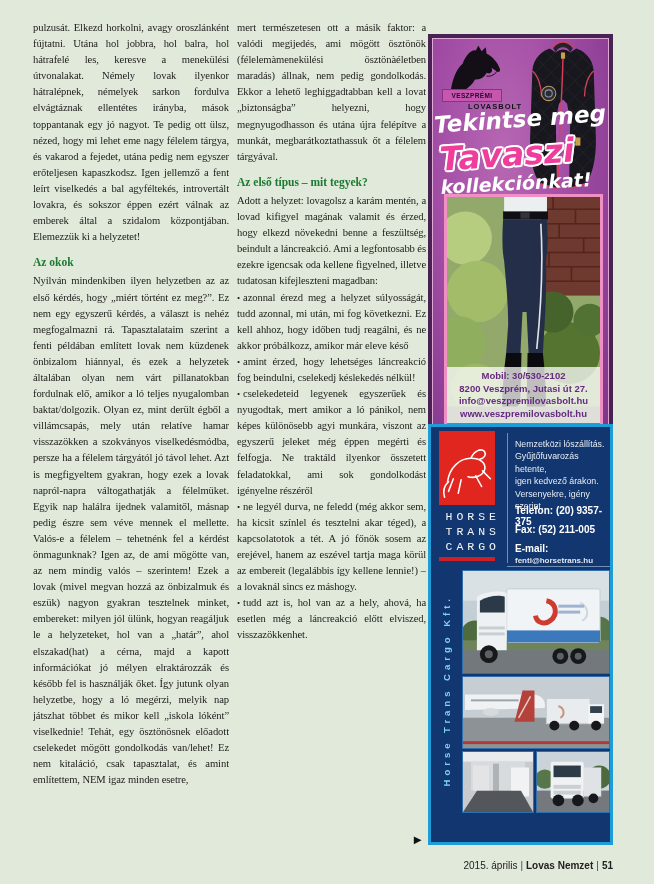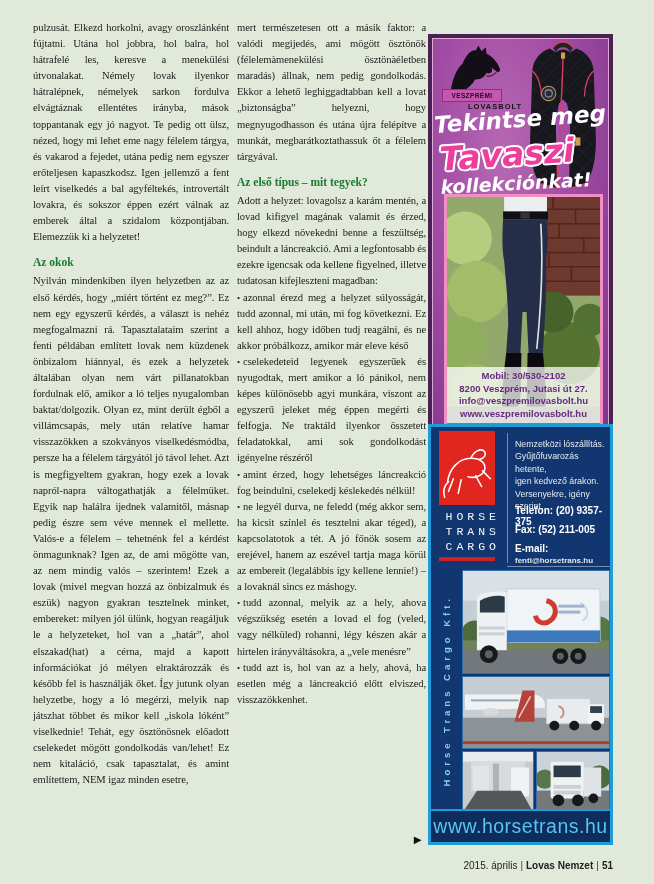--- a/index.html
+++ b/index.html
@@ -136,24 +136,23 @@
   <p>pulzusát. Elkezd horkolni, avagy oroszlánként fújtatni. Utána hol jobbra, hol balra, hol hátrafelé les, keresve a menekülési útvonalakat. Némely lovak ilyenkor hátralépnek, némelyek sarkon fordulva elvágtáznak ellentétes irányba, mások toppantanak egy jó nagyot. Te pedig ott ülsz, nézed, hogy mi lehet eme nagy félelem tárgya, és vakarod a fejedet, utána pedig nem egyszer erőteljesen kapaszkodsz. Igen jellemző a fent leírt viselkedés a bal agyféltekés, introvertált lovakra, és sokszor éppen ezért válnak az emberek által a szidalom központjában. Elemezzük ki a helyzetet!</p>
   <p class="heading">Az okok</p>
   <p>Nyilván mindenkiben ilyen helyzetben az az első kérdés, hogy „miért történt ez meg?”. Ez nem egy egyszerű kérdés, a választ is nehéz megfogalmazni rá. Tapasztalataim szerint a fenti példában említett lovak nem küzdenek önbizalom hiánnyal, és ezek a helyzetek általában olyan nem várt pillanatokban fordulnak elő, amikor a ló teljes nyugalomban baktat/dolgozik. Olyan ez, mint derült égből a villámcsapás, mely után relatíve hamar visszazökken a szokványos viselkedésmódba, persze ha a félelem tárgyától jó távol lehet. Azt is megfigyeltem gyakran, hogy ezek a lovak napról-napra váltogathatják a félelmüket. Egyik nap halálra ijednek valamitől, másnap pedig észre sem véve mennek el mellette. Valós-e a félelem – tehetnénk fel a kérdést önmagunknak? Igen az, de ami mögötte van, az nem mindig valós – szerintem! Ezek a lovak (mivel megvan hozzá az önbizalmuk és eszük) nagyon gyakran tesztelnek minket, embereket: milyen jól ülünk, hogyan reagáljuk le a helyzeteket, hol van a „határ”, ahol elszakad(hat) a cérna, majd a kapott információkat jó mélyen elraktározzák és később fel is használják őket. Így jutunk olyan helyzetbe, hogy a ló megérzi, melyik nap játszhat többet és mikor kell „iskola lóként” viselkednie! Tehát, egy ösztönösnek előadott cselekedet mögött gondolkodás van/lehet! Ez nem kitaláció, csak tapasztalat, és amint említettem, NEM igaz minden esetre,</p>
 </div>
 
 <div class="col" id="col2">
   <p>mert természetesen ott a másik faktor: a valódi megijedés, ami mögött ösztönök (félelemàmenekülési ösztönàéletben maradás) állnak, nem pedig gondolkodás. Ekkor a lehető leghiggadtabban kell a lovat „biztonságba” helyezni, hogy megnyugodhasson és utána újra felépítve a munkát, megbarátkoztathassuk őt a félelem tárgyával.</p>
   <p class="heading">Az első típus – mit tegyek?</p>
   <p>Adott a helyzet: lovagolsz a karám mentén, a lovad kifigyel magának valamit és érzed, hogy elkezd növekedni benne a feszültség, beindult a láncreakció. Ami a legfontosabb és ezekre igencsak oda kellene figyelned, illetve tudatosan kifejleszteni magadban:</p>
   <div class="bullet"><span class="bm">•</span><span>azonnal érezd meg a helyzet súlyosságát, tudd azonnal, mi után, mi fog következni. Ez kell ahhoz, hogy időben tudj reagálni, és ne akkor próbálkozz, amikor már eleve késő</span></div>
+  <div class="bullet"><span class="bm">•</span><span>amint érzed, hogy lehetséges láncreakció fog beindulni, cselekedj késlekedés nélkül!</span></div>
   <div class="bullet"><span class="bm">•</span><span>cselekedeteid legyenek egyszerűek és nyugodtak, mert amikor a ló pánikol, nem képes különösebb agyi munkára, viszont az egyszerű jeleket még éppen megérti és felfogja. Ne traktáld ilyenkor összetett feladatokkal, ami sok gondolkodást igényelne részéről</span></div>
-  <div class="bullet"><span class="bm">•</span><span>amint érzed, hogy lehetséges láncreakció fog beindulni, cselekedj késlekedés nélkül!</span></div>
   <div class="bullet"><span class="bm">•</span><span>ne legyél durva, ne feledd (még akkor sem, ha kicsit színlel és tesztelni akar téged), a kapcsolatotok a tét. A jó főnök sosem az erejével, hanem az eszével tartja maga körül az embereit (legalábbis így kellene lennie!)  – a lovaknál sincs ez máshogy.</span></div>
-  <div class="bullet"><span class="bm">•</span><span>tudd azonnal, melyik az a hely, ahova végszükség esetén a lovad el fog (veled, vagy nélküled) rohanni, légy készen akár a hirtelen irányváltásokra, a „vele menésre”</span></div>
   <div class="bullet"><span class="bm">•</span><span>tudd azt is, hol van az a hely, ahová, ha esetlen még a láncreakció előtt elviszed, visszazökkenhet.</span></div>
   <span class="cont-arrow">►</span>
 </div>
 
 <div class="ad" id="ad-lovasbolt">
   <svg class="lv-logo" viewBox="0 0 70 58">
     <path fill="#140f16" d="M6,56 C8,44 12,32 20,25 C24,15 30,8 36,9 L39,3 L43,10 L48,5 L49,13 C56,16 62,23 65,31 C66,34 64,36 61,34 L55,30 C57,35 54,38 49,36 C47,41 41,45 35,44 C32,50 27,54 22,57 Z"></path>
     <path fill="none" stroke="#140f16" stroke-width="1.2" d="M64,31 C60,38 54,41 49,40"></path>
   </svg>
   <div class="lv-ribbon">VESZPRÉMI</div>
@@ -322,18 +321,17 @@
           <rect x="17" y="34" width="28" height="4" fill="#c9cfd3"></rect>
           <rect x="17" y="40" width="28" height="4" fill="#c9cfd3"></rect>
           <circle cx="22" cy="50" r="6" fill="#17181b"></circle>
           <circle cx="42" cy="50" r="6" fill="#17181b"></circle>
           <circle cx="58" cy="48" r="5" fill="#17181b"></circle>
         </svg>
       </div>
     </div>
   </div>
 
-  <div class="ht-web">www.horsetrans.hu</div>
 </div>
 
 <div class="footer">
   <span>2015. április</span><span class="sep">|</span><b>Lovas Nemzet</b><span class="sep">|</span><b>51</b>
 </div>
 
 </body></html>

